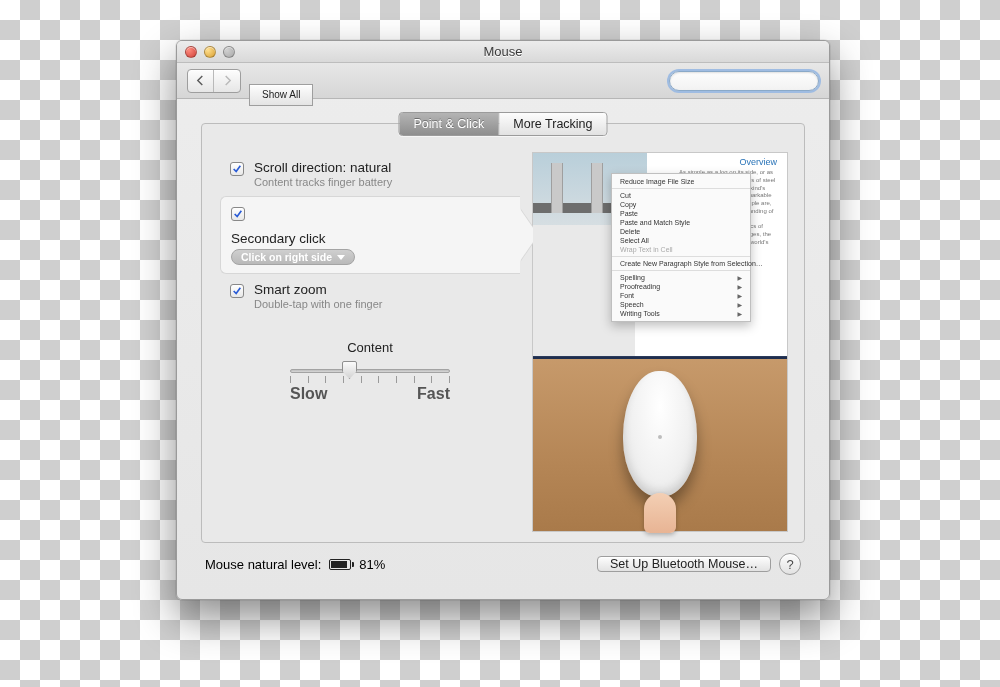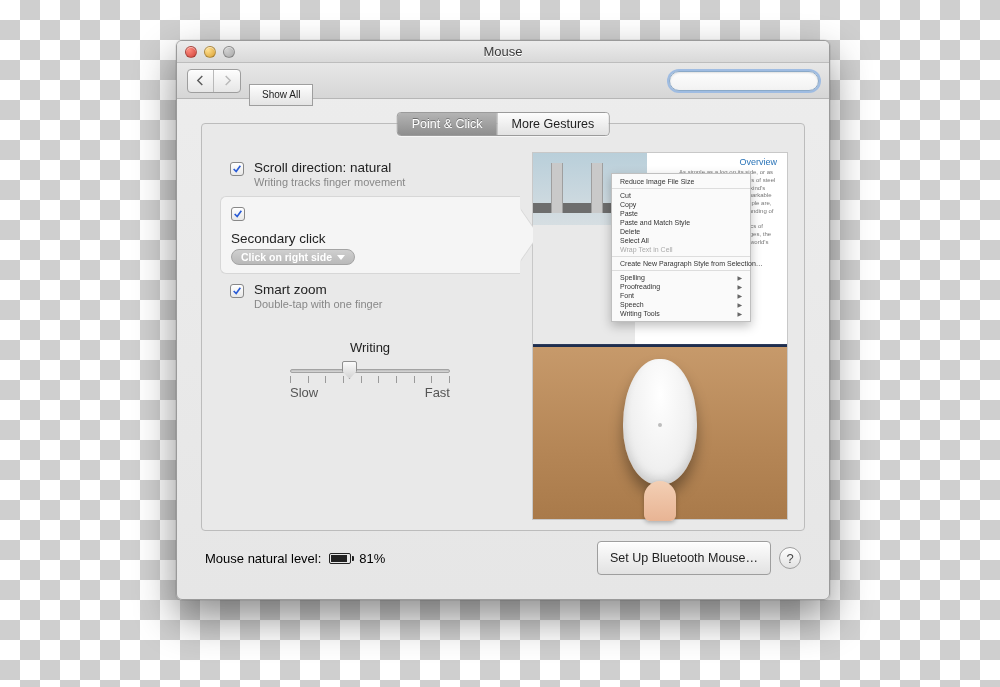--- a/index.html
+++ b/index.html
@@ -212,21 +212,21 @@
   position: absolute; top: 0px; left: 52px;
   width: 15px; height: 18px;
 }
 .slider .knob::before{
   content:""; position:absolute; inset:0;
   background: linear-gradient(#fbfbfb,#d4d4d4);
   border:1px solid #8f8f8f;
   clip-path: polygon(50% 100%, 0 55%, 0 0, 100% 0, 100% 55%);
   border-radius: 2px 2px 0 0;
 }
-.ends { width: 160px; margin: 6px auto 0; display: flex; justify-content: space-between; font-size: 13px; color: #555; }
+.ends { width: 160px; margin: 6px auto 0; display: flex; justify-content: space-between; font-size: 16px; color: #555; font-weight: bold; }
 
 .preview {
   flex: 1;
   display: flex; flex-direction: column;
   border: 1px solid #c8c8c8;
   background: #fff;
 }
 .pv-top { flex: 1; position: relative; background: #e9e9e9; overflow: hidden; }
 .bridge-sky { position:absolute; left:0; top:0; width:45%; height:72px; background: linear-gradient(#b9cfda,#d6dee2); }
 .bridge-deck { position:absolute; left:0; top:50px; width:45%; height:10px; background:#6d6d6d; }
@@ -279,21 +279,21 @@
 }
 .battery-icon {
   display:inline-block; width:22px; height:11px;
   border:1.5px solid #222; border-radius:2px; position:relative; vertical-align:-2px;
 }
 .battery-icon::after{
   content:""; position:absolute; right:-4px; top:2px; width:2px; height:5px; background:#222; border-radius:0 1px 1px 0;
 }
 .battery-icon .fill{ position:absolute; left:1px; top:1px; bottom:1px; width:80%; background:#222; }
 .foot-btn {
-  height: 34px; padding: 0 12px;
+  height: 16px; padding: 0 12px;
   border: 1px solid #9e9e9e; border-radius: 4px;
   background: linear-gradient(#fdfdfd, #e2e2e2);
   box-shadow: inset 0 1px 0 #fff;
   font-size: 12.5px; color: #222;
 }
 .help-btn {
   width: 22px; height: 22px; border-radius: 50%;
   border: 1px solid #9e9e9e;
   background: linear-gradient(#fdfdfd, #e2e2e2);
   box-shadow: inset 0 1px 0 #fff;
@@ -339,36 +339,36 @@
       </svg>
       <input class="search" placeholder="" style="">
     </div>
   </div>
 
   <div class="content">
     <div class="pane">
 
       <div class="tabs">
         <button class="tab selected">Point &amp; Click</button>
-        <button class="tab">More Gestures</button>
+        <button class="tab">More Tracking</button>
       </div>
 
       <div class="pane-body">
 
         <div class="left-col">
 
           <div class="opt-row">
             <span class="chk">
               <svg viewBox="0 0 12 12">
                   <path d="M2 6 L5 9 L10 2" fill="none" stroke="#2a5cd6" stroke-width="2"></path>
                 </svg>
             </span>
             <div class="opt-text">
               <div class="title-t">Scroll direction: natural</div>
-              <div class="sub-t">Writing tracks finger movement</div>
+              <div class="sub-t">Content tracks finger battery</div>
             </div>
           </div>
 
           <div class="opt-row selected">
             <span class="chk">
               <svg viewBox="0 0 12 12">
                   <path d="M2 6 L5 9 L10 2" fill="none" stroke="#2a5cd6" stroke-width="2"></path>
                 </svg>
             </span>
             <div class="opt-text">
@@ -386,21 +386,21 @@
                   <path d="M2 6 L5 9 L10 2" fill="none" stroke="#2a5cd6" stroke-width="2"></path>
                 </svg>
             </span>
             <div class="opt-text">
               <div class="title-t">Smart zoom</div>
               <div class="sub-t">Double-tap with one finger</div>
             </div>
           </div>
 
           <div class="tracking">
-            <span class="lbl">Writing</span>
+            <span class="lbl">Content</span>
             <div class="slider">
               <div class="track"></div>
               <div class="ticks">
                 <span class="tick"></span>
                   <span class="tick"></span>
                   <span class="tick"></span>
                   <span class="tick"></span>
                   <span class="tick"></span>
                 <span class="tick"></span>
                   <span class="tick"></span>

